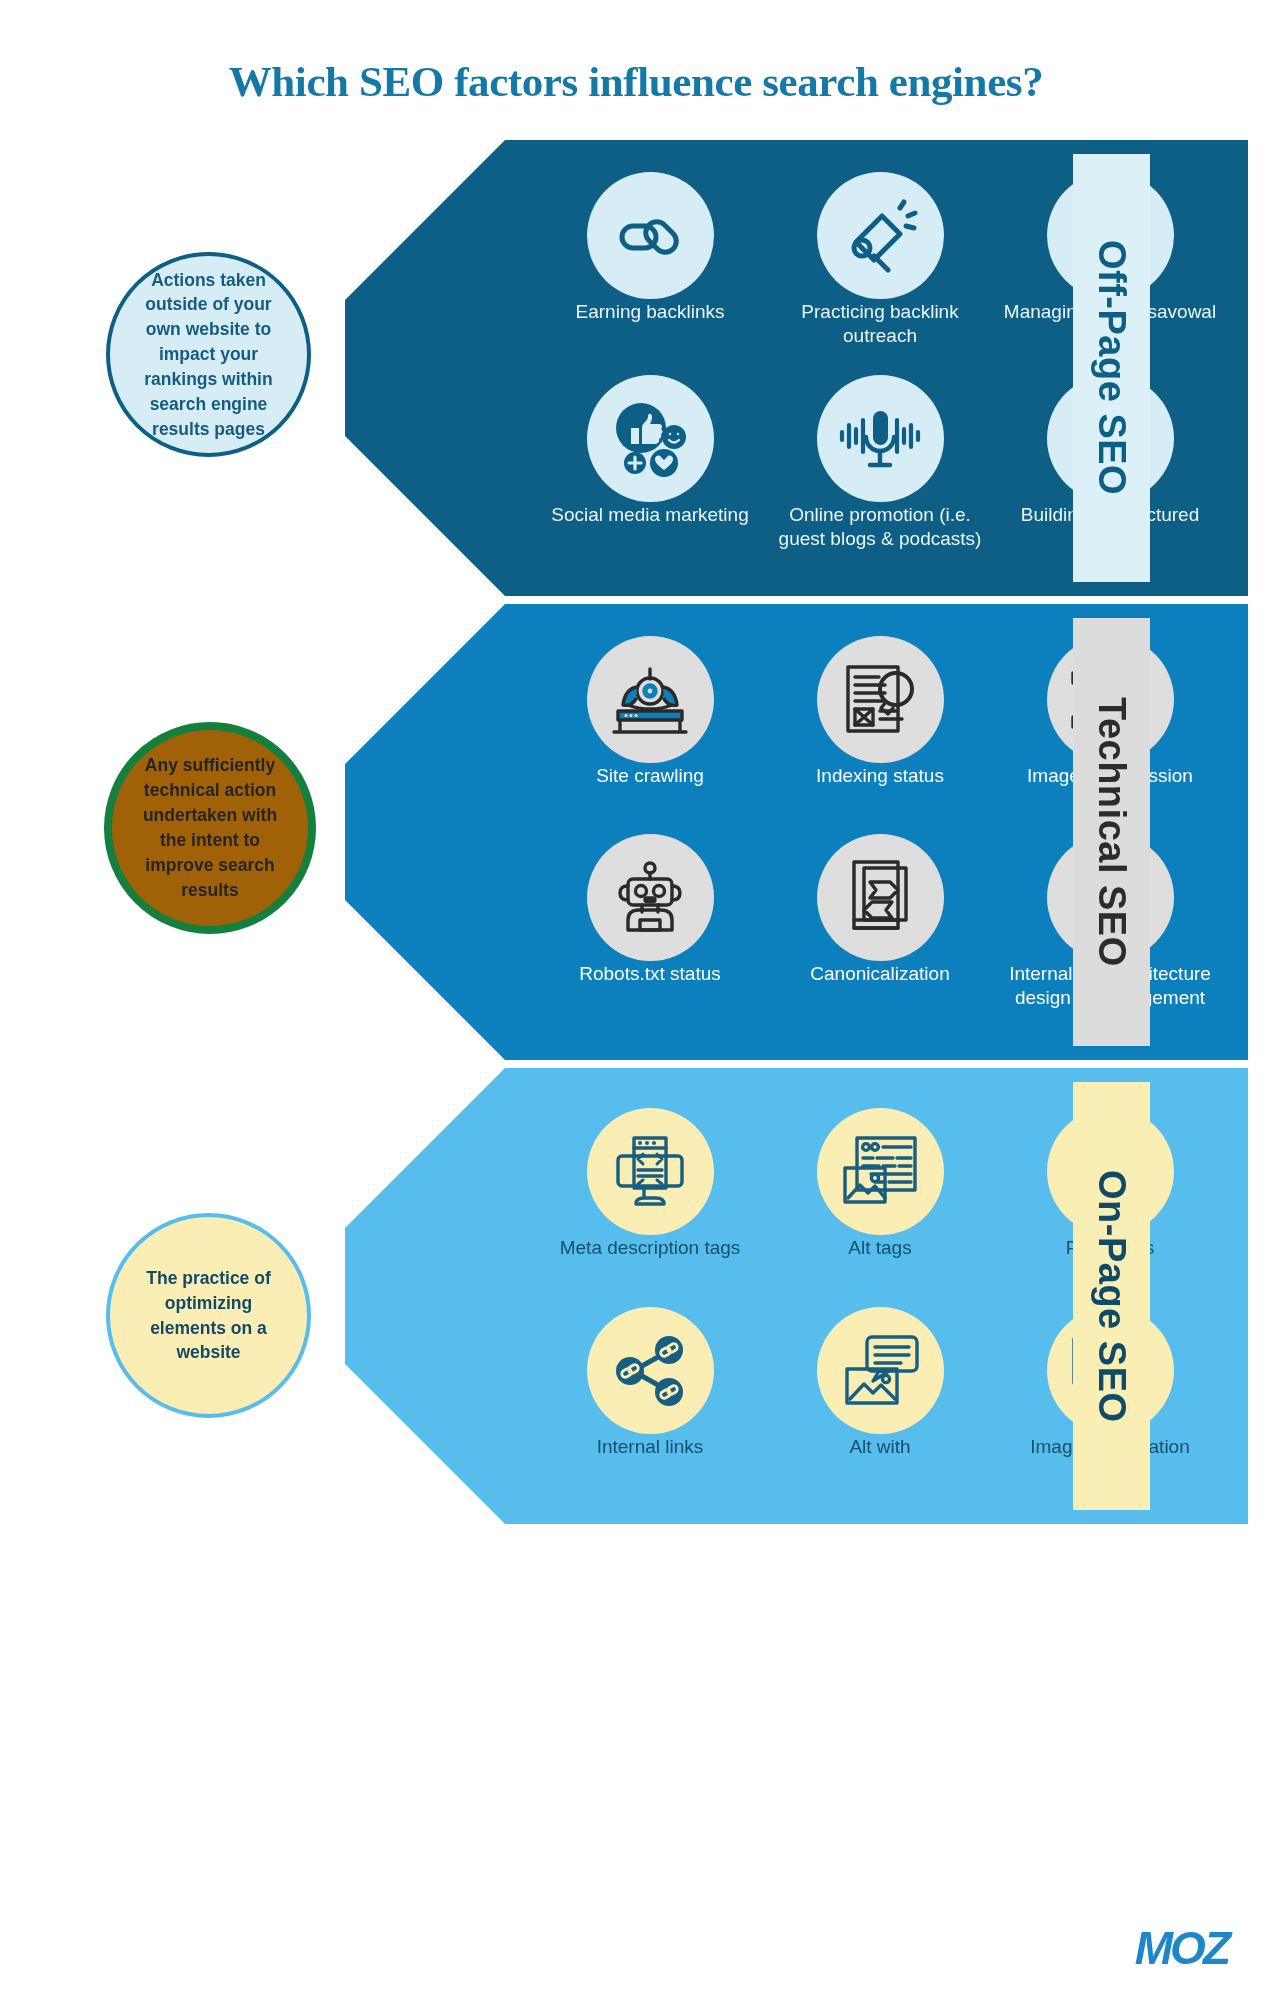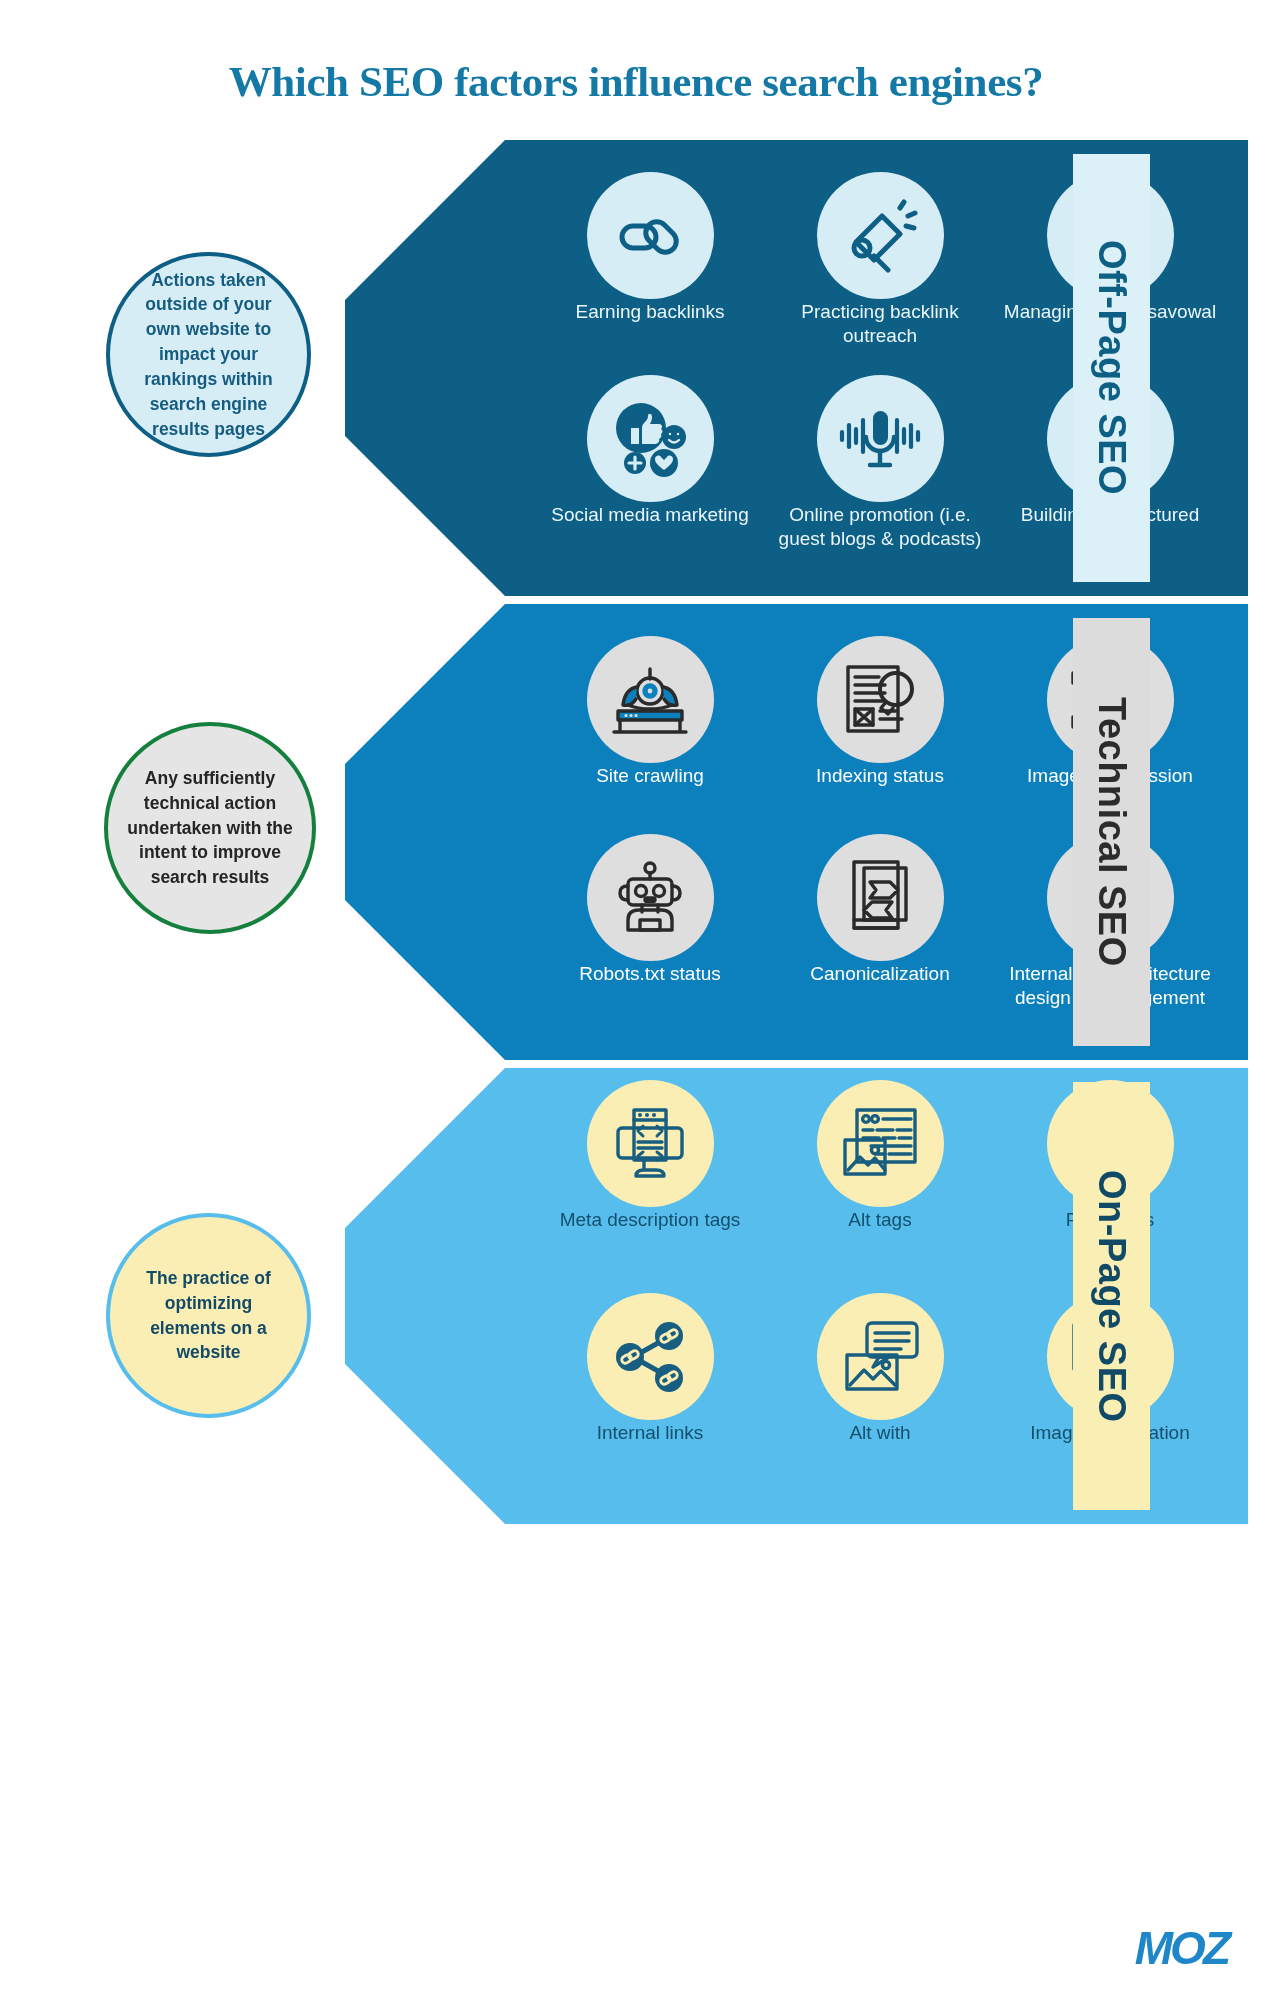--- a/index.html
+++ b/index.html
@@ -99,22 +99,22 @@
   .bubble.b1 {
     left: 106px; top: 252px;
     width: 205px; height: 205px;
     background: #d6edf6;
     border: 4px solid #0d5f85;
     color: #155c80;
   }
   .bubble.b2 {
     left: 104px; top: 722px;
     width: 212px; height: 212px;
-    background: #e5e5e5;
-    border: 4px solid #15803d;
+    background: #a16207;
+    border: 8px solid #15803d;
     color: #252525;
   }
   .bubble.b3 {
     left: 106px; top: 1198px;
     width: 205px; height: 205px;
     background: #faeeb5;
     border: 4px solid #56bdec;
     color: #134a66;
   }
 
@@ -406,21 +406,21 @@
       <span>Technical SEO</span>
     </div>
 
     <div class="bubble b2" style="top:118px;">
       <span>Any sufficiently technical action undertaken with the intent to improve search results</span>
     </div>
   </div>
 
   <div class="band b-on" style="top:1068px;height:456px;">
     <div class="panel p3">
-      <div class="grid" style="padding:12px 42px 28px 190px;grid-template-rows:1fr 1fr;row-gap:10px;">
+      <div class="grid" style="padding:40px 42px 28px 190px;grid-template-rows:1fr 1fr;row-gap:10px;">
 
         <div class="cell">
           <div class="bubble-icon">
             <svg class="thin" width="80" height="76" viewBox="0 0 80 76">
               <rect x="8" y="22" width="64" height="30" rx="4"></rect>
               <rect x="24" y="4" width="32" height="50"></rect>
               <path d="M24 14 h32"></path>
               <g fill="#175e80" stroke="none">
                 <circle cx="30" cy="9" r="2"></circle>
                   <circle cx="37" cy="9" r="2"></circle>

